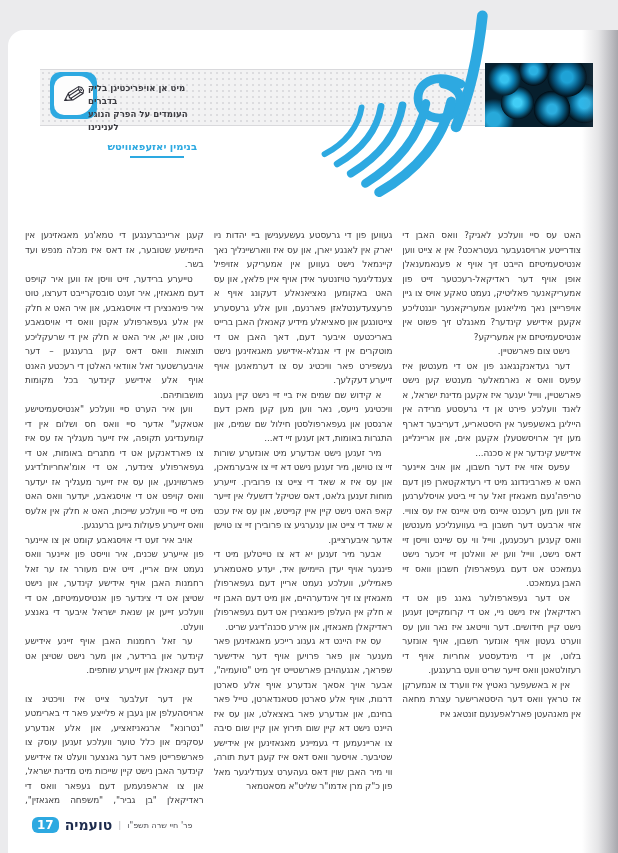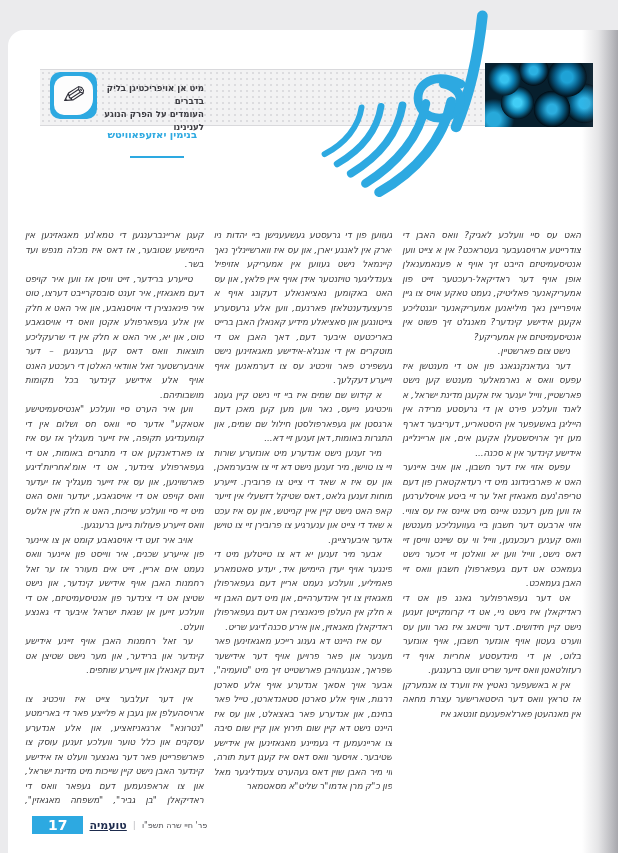--- a/index.html
+++ b/index.html
@@ -10,23 +10,23 @@
   .banner-strip{position:absolute;left:32px;top:39px;width:458px;height:55px;
     background-color:#f2f2f3;
     background-image:radial-gradient(circle,#dcdcdf 0.8px,transparent 1px);
     background-size:6px 6px;
     border-top:1px solid #d9d9dc;border-bottom:1px solid #d9d9dc;}
   .pencil-badge{position:absolute;left:42px;top:42px;width:47px;height:47px;
     background:var(--accent,#2da9e1);border-radius:10px;}
   .pencil-inner{position:absolute;left:4px;top:4px;right:4px;bottom:4px;background:#fdfdfd;
     border-radius:12px 14px 16px 10px;display:flex;align-items:center;justify-content:center;}
   .pencil-glyph{font-size:28px;color:#2e2e38;transform:scaleX(-1) rotate(-12deg);line-height:1;}
-  .tagline{position:absolute;left:80px;top:52px;width:116px;direction:rtl;text-align:right;
+  .tagline{position:absolute;left:80px;top:52px;width:116px;direction:rtl;text-align:left;
     font-size:8.6px;line-height:13px;color:#3c3c42;font-weight:600;}
-  .author{position:absolute;left:87px;top:99px;width:102px;direction:rtl;text-align:right;
+  .author{position:absolute;left:87px;top:111px;width:102px;direction:rtl;text-align:right;
     color:var(--accent,#2da9e1);font-weight:bold;font-size:10px;}
   .author-underline{position:absolute;left:122px;top:126px;width:54px;height:2px;
     background:var(--accent,#2da9e1);}
   
   .logo-svg{position:absolute;left:285px;top:-22px;width:218px;height:190px;overflow:visible;}
   .logo-svg path{fill:none;stroke:var(--accent,#2da9e1);stroke-linecap:round;}
   
   .photo{position:absolute;left:477px;top:33px;width:108px;height:64px;background-color:#071f2d;
     background-image:
       radial-gradient(circle at 18% 25%, #36c2ef 0 4%, #0d84b8 9%, #062434 16%, transparent 17%),
@@ -34,31 +34,31 @@
       radial-gradient(circle at 76% 22%, #1ea2d6 0 6%, #075a84 13%, #03141f 20%, transparent 21%),
       radial-gradient(circle at 30% 62%, #41cdf5 0 5%, #0d7fae 12%, #041825 19%, transparent 20%),
       radial-gradient(circle at 62% 72%, #2badde 0 6%, #086088 14%, #02101a 22%, transparent 23%),
       radial-gradient(circle at 92% 63%, #2fb6e8 0 5%, #0a6c98 11%, #031520 18%, transparent 19%),
       radial-gradient(circle at 8% 88%, #27a9da 0 6%, #065a82 13%, transparent 18%);}
   
   .columns{position:absolute;left:17px;top:198px;width:556px;height:582px;display:flex;
     direction:rtl;gap:10px;}
   .col{flex:1 1 0;overflow:hidden;direction:rtl;text-align:justify;color:#3a3a3c;
     font-size:8.9px;line-height:14.5px;letter-spacing:-0.1px;word-spacing:-0.3px;}
-  .col p{margin:0;text-indent:11px;font-style:italic;}
+  .col p{margin:0;text-indent:11px;}
   .col p:first-child{text-indent:0;}
   .col p.spaced{margin-top:14px;}
   
   .footer{position:absolute;left:24px;top:787px;height:16px;display:flex;direction:rtl;
     align-items:center;gap:6px;}
   .footer-issue{font-size:8px;color:#4a4a4f;}
   .footer-sep{font-size:9px;color:#bcbcc0;}
-  .footer-mag{font-size:11px;font-weight:bold;color:var(--navy,#1d2b4d);text-decoration:underline;}
-  .footer-page{background:var(--accent,#2da9e1);color:#fff;font-size:14px;font-weight:bold;
-    padding:2px 16px;border-radius:0;line-height:1;}
+  .footer-mag{font-size:14px;font-weight:bold;color:var(--navy,#1d2b4d);}
+  .footer-page{background:var(--accent,#2da9e1);color:#fff;font-size:12px;font-weight:bold;
+    padding:2px 5px;border-radius:6px;line-height:1;}
   
   .edge-shadow{position:absolute;right:0;top:0;bottom:0;width:36px;pointer-events:none;
     background:linear-gradient(to right, rgba(110,110,120,0) 0%, rgba(110,110,120,0.18) 45%,
                rgba(100,100,110,0.45) 85%, rgba(95,95,105,0.55) 100%);}
 </style>
 </head>
 <body>
 
 <div class="stage">
   <div class="page-card">

